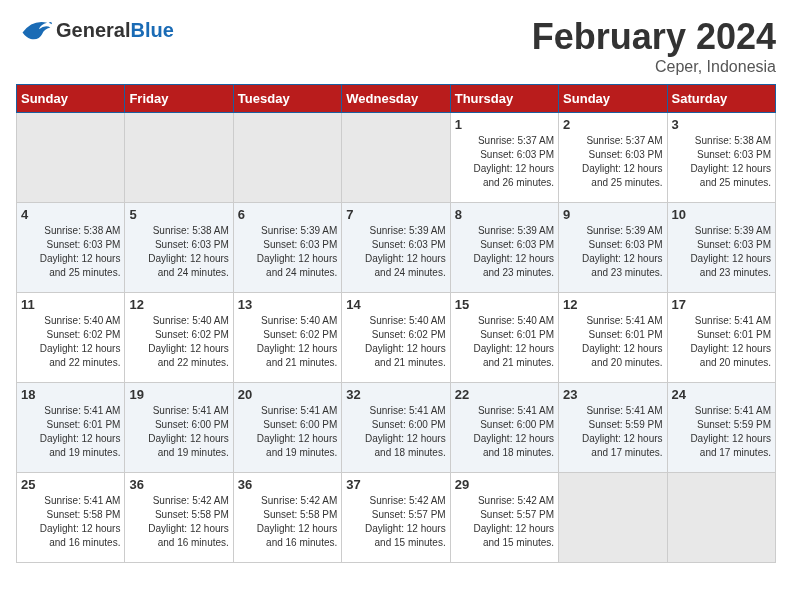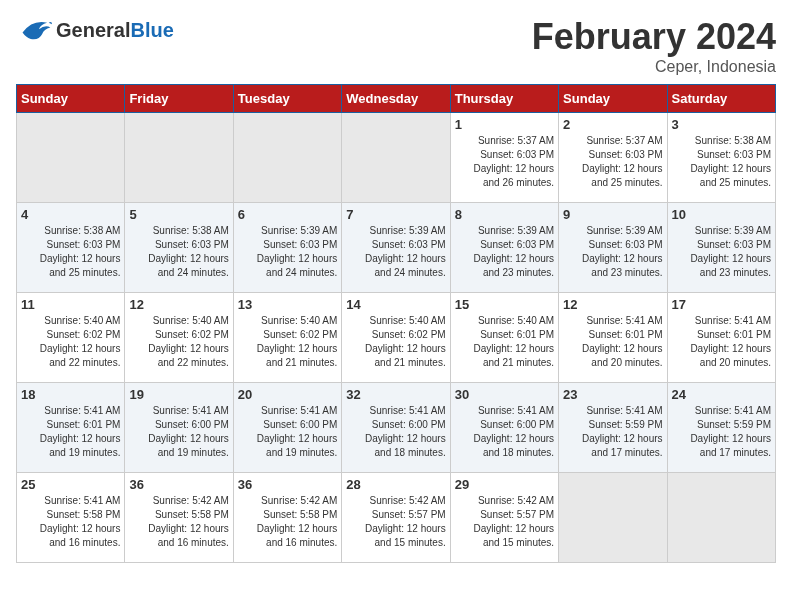--- a/index.html
+++ b/index.html
@@ -211,21 +211,21 @@
         </td>
         <td>
           <div class="day-num">20</div>
           <div class="day-info">Sunrise: 5:41 AM<br>Sunset: 6:00 PM<br>Daylight: 12 hours and 19 minutes.</div>
         </td>
         <td>
           <div class="day-num">32</div>
           <div class="day-info">Sunrise: 5:41 AM<br>Sunset: 6:00 PM<br>Daylight: 12 hours and 18 minutes.</div>
         </td>
         <td>
-          <div class="day-num">30</div>
+          <div class="day-num">22</div>
           <div class="day-info">Sunrise: 5:41 AM<br>Sunset: 6:00 PM<br>Daylight: 12 hours and 18 minutes.</div>
         </td>
         <td>
           <div class="day-num">23</div>
           <div class="day-info">Sunrise: 5:41 AM<br>Sunset: 5:59 PM<br>Daylight: 12 hours and 17 minutes.</div>
         </td>
         <td>
           <div class="day-num">24</div>
           <div class="day-info">Sunrise: 5:41 AM<br>Sunset: 5:59 PM<br>Daylight: 12 hours and 17 minutes.</div>
         </td>
@@ -237,21 +237,21 @@
         </td>
         <td>
           <div class="day-num">36</div>
           <div class="day-info">Sunrise: 5:42 AM<br>Sunset: 5:58 PM<br>Daylight: 12 hours and 16 minutes.</div>
         </td>
         <td>
           <div class="day-num">36</div>
           <div class="day-info">Sunrise: 5:42 AM<br>Sunset: 5:58 PM<br>Daylight: 12 hours and 16 minutes.</div>
         </td>
         <td>
-          <div class="day-num">28</div>
+          <div class="day-num">37</div>
           <div class="day-info">Sunrise: 5:42 AM<br>Sunset: 5:57 PM<br>Daylight: 12 hours and 15 minutes.</div>
         </td>
         <td>
           <div class="day-num">29</div>
           <div class="day-info">Sunrise: 5:42 AM<br>Sunset: 5:57 PM<br>Daylight: 12 hours and 15 minutes.</div>
         </td>
         <td class="empty-cell"></td>
         <td class="empty-cell"></td>
       </tr>
     </tbody>

